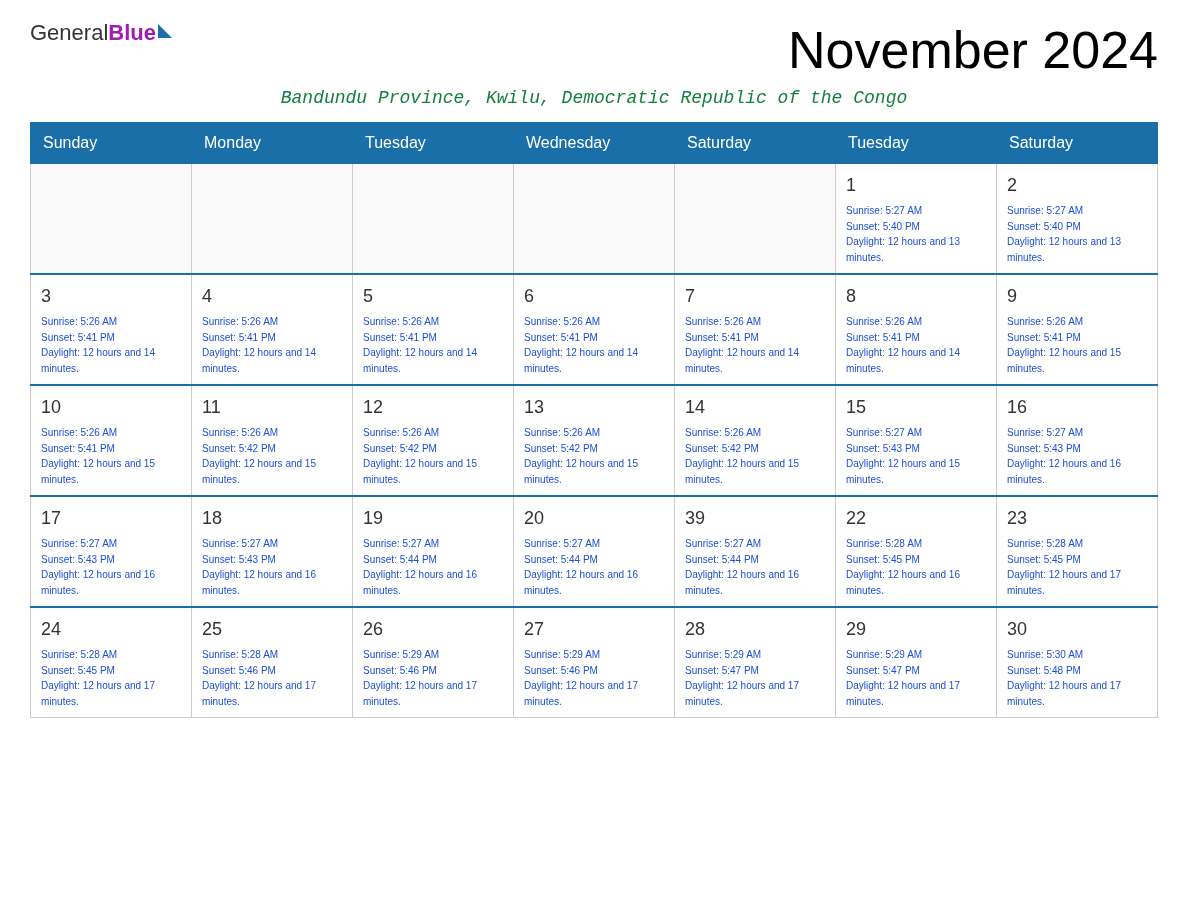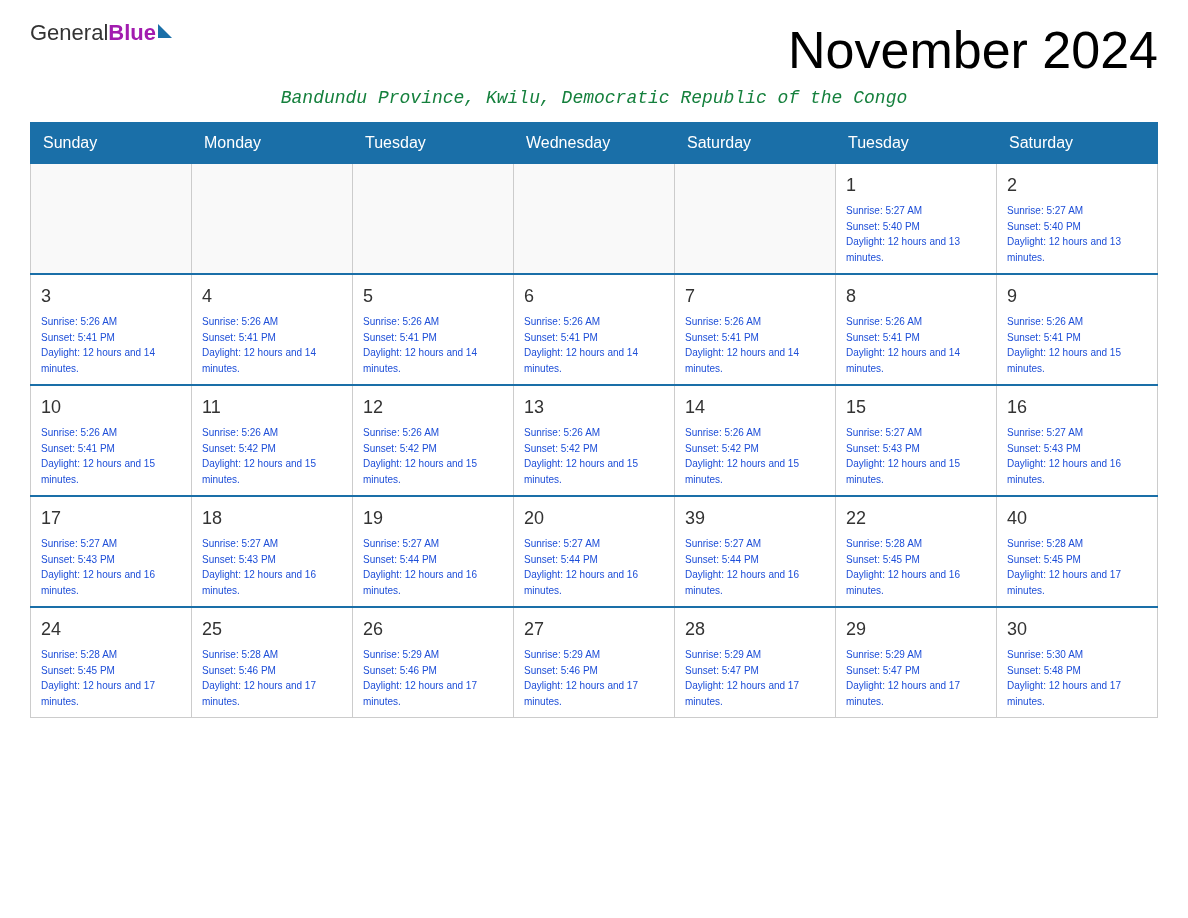--- a/index.html
+++ b/index.html
@@ -224,21 +224,21 @@
         </td>
         <td>
           <span class="day-number">39</span>
           <div class="day-info">Sunrise: 5:27 AM<br>Sunset: 5:44 PM<br>Daylight: 12 hours and 16 minutes.</div>
         </td>
         <td>
           <span class="day-number">22</span>
           <div class="day-info">Sunrise: 5:28 AM<br>Sunset: 5:45 PM<br>Daylight: 12 hours and 16 minutes.</div>
         </td>
         <td>
-          <span class="day-number">40</span>
+          <span class="day-number">23</span>
           <div class="day-info">Sunrise: 5:28 AM<br>Sunset: 5:45 PM<br>Daylight: 12 hours and 17 minutes.</div>
         </td>
       </tr>
       <tr>
         <td>
           <span class="day-number">24</span>
           <div class="day-info">Sunrise: 5:28 AM<br>Sunset: 5:45 PM<br>Daylight: 12 hours and 17 minutes.</div>
         </td>
         <td>
           <span class="day-number">25</span>

